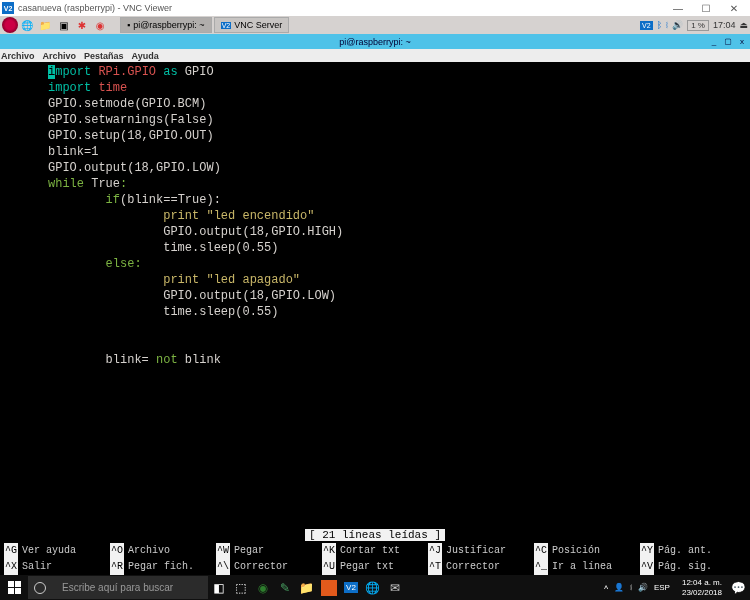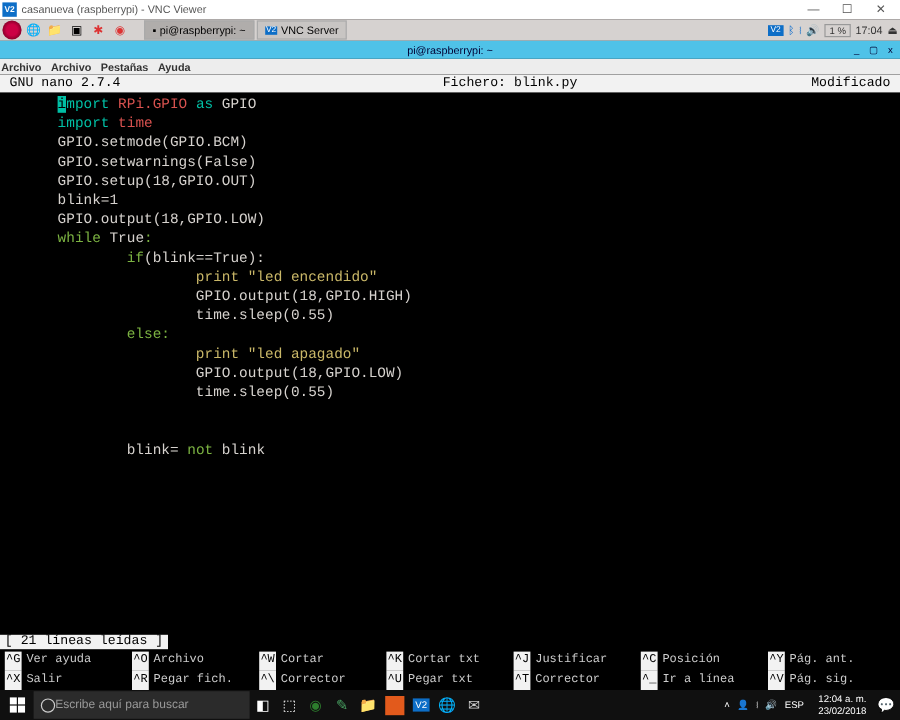--- a/index.html
+++ b/index.html
@@ -41,33 +41,33 @@
 
 .code-area { padding:2px 4px; color:#d6d2ce;margin-left:44px; }
 .code-area pre { font-family:inherit; font-size:inherit; line-height:inherit; }
 .kw-teal { color:#00bfa5; }
 .kw-red { color:#d8524f; }
 .kw-yellow { color:#c9b768; }
 .kw-green { color:#7cb342; }
 .normal { color:#d6d2ce; }
 .cursor { background:#00bfa5; color:#000; }
 
-.nano-status { position:absolute; bottom:32px; left:0; right:0; text-align:left; }
+.nano-status { position:absolute; bottom:32px; left:0; right:0; text-align:center; }
 .nano-status span { background:#f2f2f2; color:#000; padding:0 4px; font-size:11px; }
 
 .nano-shortcuts { position:absolute; bottom:0; left:0; right:0; color:#ccc; font-size:11px; padding:0 4px; }
 .nano-shortcuts .row { display:flex; }
 .nano-shortcuts .sc { flex:1; display:flex; gap:4px; align-items:center; }
 .nano-shortcuts .key { background:#f2f2f2; color:#000; padding:0 1px; min-width:14px; text-align:center; font-size:10px; }
 .nano-shortcuts .lbl { font-size:10px; }
 
 
 .win-taskbar { position:absolute; bottom:0; left:0; right:0; height:25px; background:#101010; display:flex; align-items:center; padding:0; }
 .win-taskbar .start { width:28px; height:25px; display:flex; align-items:center; justify-content:center; color:#fff; font-size:13px; }
-.win-taskbar .search { background:#2b2b2b; height:23px; flex:0 0 180px; display:flex; align-items:center; padding:0 6px; gap:0; color:#999; font-size:10px; }
+.win-taskbar .search { background:#2b2b2b; height:23px; flex:0 0 180px; display:flex; align-items:center; padding:0 6px; gap:16px; color:#999; font-size:10px; }
 .win-taskbar .search .circle { width:12px; height:12px; border:1.5px solid #ccc; border-radius:50%; }
 .win-taskbar .tb-ico { width:22px; height:25px; display:flex; align-items:center; justify-content:center; font-size:12px; }
 .win-taskbar .tb-spacer { flex:1; }
 .win-taskbar .systray { display:flex; align-items:center; gap:6px; color:#fff; font-size:8px; padding:0 6px; }
 .win-taskbar .clock { color:#fff; font-size:8px; text-align:right; line-height:10px; padding:0 6px; }
 
 svg { display:block; }
 </style>
 </head>
 <body>
@@ -122,25 +122,20 @@
   </div>
 
   <div class="term-menu">
     <span>Archivo</span>
     <span>Archivo</span>
     <span>Pestañas</span>
     <span>Ayuda</span>
   </div>
 
   <div class="nano">
-    <div class="nano-header">
-      <span class="nh-left">GNU nano 2.7.4</span>
-      <span class="nh-center">Fichero: blink.py</span>
-      <span class="nh-right">Modificado</span>
-    </div>
 
     <div class="code-area">
 <pre><span class="cursor">i</span><span class="kw-teal">mport </span><span class="kw-red">RPi.GPIO</span><span class="kw-teal"> as </span><span class="normal">GPIO</span>
 <span class="kw-teal">import </span><span class="kw-red">time</span>
 <span class="normal">GPIO.setmode(GPIO.BCM)</span>
 <span class="normal">GPIO.setwarnings(False)</span>
 <span class="normal">GPIO.setup(18,GPIO.OUT)</span>
 <span class="normal">blink=1</span>
 <span class="normal">GPIO.output(18,GPIO.LOW)</span>
 <span class="kw-green">while </span><span class="normal">True</span><span class="kw-green">:</span>
@@ -166,21 +161,21 @@
         <div class="sc">
             <span class="key">^G</span>
             <span class="lbl">Ver ayuda</span>
           </div>
         <div class="sc">
             <span class="key">^O</span>
             <span class="lbl">Archivo</span>
           </div>
         <div class="sc">
             <span class="key">^W</span>
-            <span class="lbl">Cortar</span>
+            <span class="lbl">Pegar</span>
           </div>
         <div class="sc">
             <span class="key">^K</span>
             <span class="lbl">Cortar txt</span>
           </div>
         <div class="sc">
             <span class="key">^J</span>
             <span class="lbl">Justificar</span>
           </div>
         <div class="sc">

